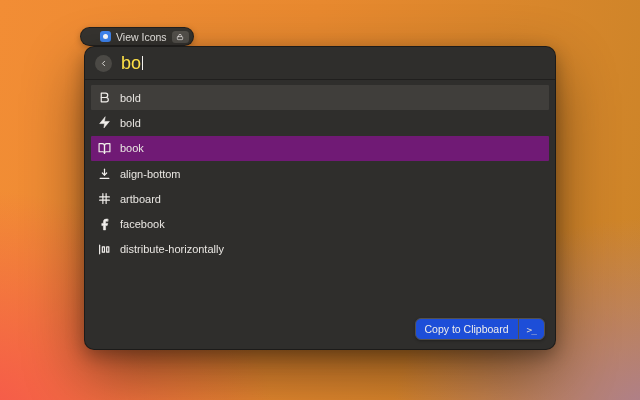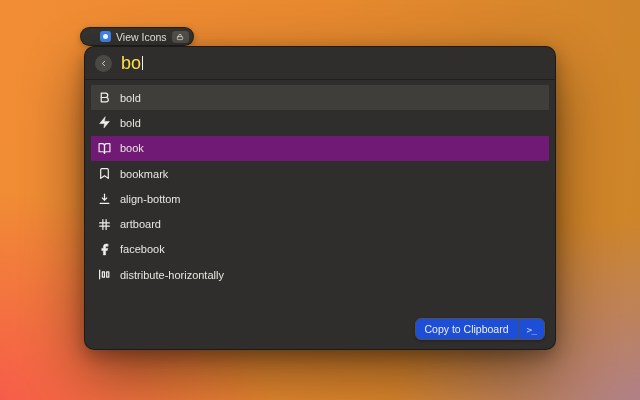--- a/index.html
+++ b/index.html
@@ -145,28 +145,20 @@
     <div class="row hov">
       <span class="ric">
         <svg class="fi" width="13" height="13" viewBox="0 0 24 24">
             <path d="M2 3h6a4 4 0 0 1 4 4v14a3 3 0 0 0-3-3H2z"></path>
             <path d="M22 3h-6a4 4 0 0 0-4 4v14a3 3 0 0 1 3-3h7z"></path>
           </svg>
       </span>
       <span class="rlabel">book</span>
     </div>
 
-    <div class="row">
-      <span class="ric">
-        <svg class="fi" width="13" height="13" viewBox="0 0 24 24">
-            <path d="M19 21l-7-5-7 5V5a2 2 0 0 1 2-2h10a2 2 0 0 1 2 2z"></path>
-          </svg>
-      </span>
-      <span class="rlabel">bookmark</span>
-    </div>
 
     <div class="row">
       <span class="ric">
         <svg class="fi" width="13" height="13" viewBox="0 0 24 24">
             <line x1="4" y1="21" x2="20" y2="21"></line>
             <line x1="12" y1="4" x2="12" y2="15"></line>
             <polyline points="8 11 12 15 16 11"></polyline>
           </svg>
       </span>
       <span class="rlabel">align-bottom</span>

